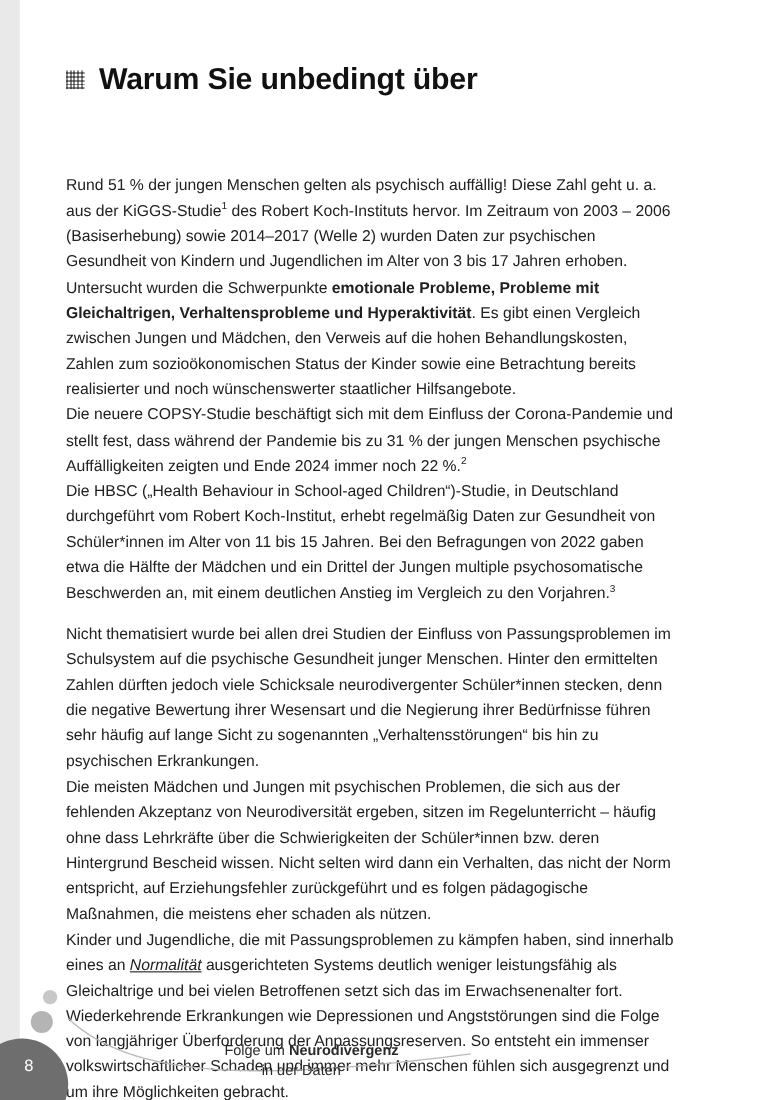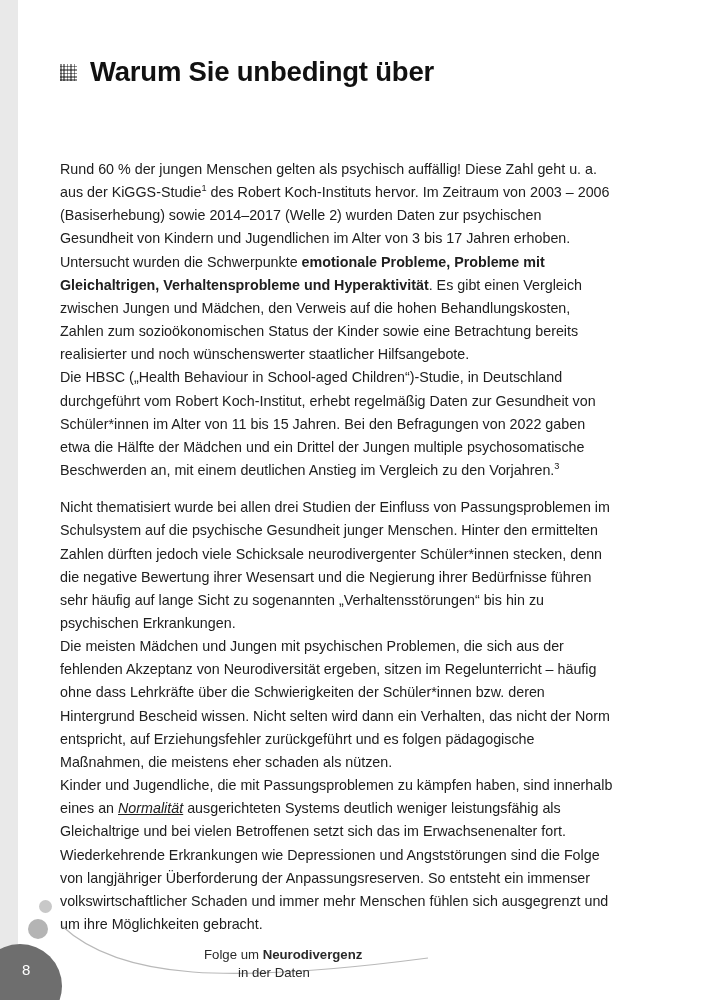--- a/index.html
+++ b/index.html
@@ -163,22 +163,23 @@
   <div class="left-strip"></div>
 
   <div class="title-block">
     <div class="title-mark"></div>
     <h1 class="doc-title">
       <span>Warum Sie unbedingt über</span><br>
     </h1>
   </div>
 
   <div class="body-text">
-    <p id="para-p1"><span>Rund 60 % der jungen Menschen gelten als psychisch auffällig! Diese Zahl geht u. a. aus der KiGGS-Studie</span><sup>1</sup><span> des Robert Koch-Instituts hervor. Im Zeitraum von 2003 – 2006 (Basiserhebung) sowie 2014–2017 (Welle 2) wurden Daten zur psychischen Gesundheit von Kindern und Jugendlichen im Alter von 3 bis 17 Jahren erhoben.</span></p>
+    <p id="para-p1"><span>Rund 51 % der jungen Menschen gelten als psychisch auffällig! Diese Zahl geht u. a. aus der KiGGS-Studie</span><sup>1</sup><span> des Robert Koch-Instituts hervor. Im Zeitraum von 2003 – 2006 (Basiserhebung) sowie 2014–2017 (Welle 2) wurden Daten zur psychischen Gesundheit von Kindern und Jugendlichen im Alter von 3 bis 17 Jahren erhoben.</span></p>
     <p id="para-p2"><span>Untersucht wurden die Schwerpunkte </span><b>emotionale Probleme, Probleme mit Gleichaltrigen, Verhaltensprobleme und Hyperaktivität</b><span>. Es gibt einen Vergleich zwischen Jungen und Mädchen, den Verweis auf die hohen Behandlungskosten, Zahlen zum sozioökonomischen Status der Kinder sowie eine Betrachtung bereits realisierter und noch wünschenswerter staatlicher Hilfsangebote.</span></p>
+    <p id="para-p3"><span>Die neuere COPSY-Studie beschäftigt sich mit dem Einfluss der Corona-Pandemie und stellt fest, dass während der Pandemie bis zu 31 % der jungen Menschen psychische Auffälligkeiten zeigten und Ende 2024 immer noch 22 %.</span><sup>2</sup></p>
     <p id="para-p4"><span>Die HBSC („Health Behaviour in School-aged Children“)-Studie, in Deutschland durchgeführt vom Robert Koch-Institut, erhebt regelmäßig Daten zur Gesundheit von Schüler*innen im Alter von 11 bis 15 Jahren. Bei den Befragungen von 2022 gaben etwa die Hälfte der Mädchen und ein Drittel der Jungen multiple psychosomatische Beschwerden an, mit einem deutlichen Anstieg im Vergleich zu den Vorjahren.</span><sup>3</sup></p>
     <div class="para-gap"></div>
     <p id="para-p5"><span>Nicht thematisiert wurde bei allen drei Studien der Einfluss von Passungsproblemen im Schulsystem auf die psychische Gesundheit junger Menschen. Hinter den ermittelten Zahlen dürften jedoch viele Schicksale neurodivergenter Schüler*innen stecken, denn die negative Bewertung ihrer Wesensart und die Negierung ihrer Bedürfnisse führen sehr häufig auf lange Sicht zu sogenannten „Verhaltensstörungen“ bis hin zu psychischen Erkrankungen.</span></p>
     <p id="para-p6"><span>Die meisten Mädchen und Jungen mit psychischen Problemen, die sich aus der fehlenden Akzeptanz von Neurodiversität ergeben, sitzen im Regelunterricht – häufig ohne dass Lehrkräfte über die Schwierigkeiten der Schüler*innen bzw. deren Hintergrund Bescheid wissen. Nicht selten wird dann ein Verhalten, das nicht der Norm entspricht, auf Erziehungsfehler zurückgeführt und es folgen pädagogische Maßnahmen, die meistens eher schaden als nützen.</span></p>
     <p id="para-p7"><span>Kinder und Jugendliche, die mit Passungsproblemen zu kämpfen haben, sind innerhalb eines an </span><i>Normalität</i><span> ausgerichteten Systems deutlich weniger leistungsfähig als Gleichaltrige und bei vielen Betroffenen setzt sich das im Erwachsenenalter fort. Wiederkehrende Erkrankungen wie Depressionen und Angststörungen sind die Folge von langjähriger Überforderung der Anpassungsreserven. So entsteht ein immenser volkswirtschaftlicher Schaden und immer mehr Menschen fühlen sich ausgegrenzt und um ihre Möglichkeiten gebracht.</span></p>
   </div>
 
   <div class="dot-a"></div>
   <div class="dot-b"></div>
   <div class="page-bubble"></div>

